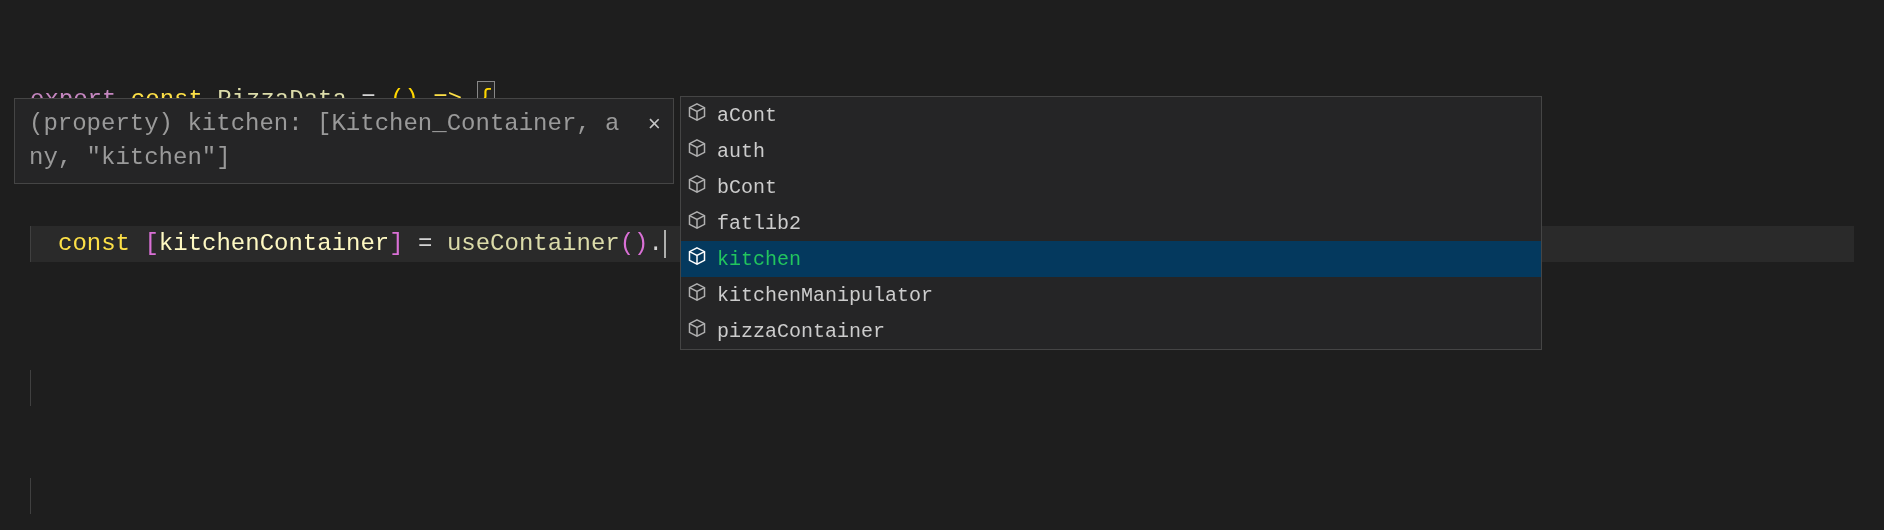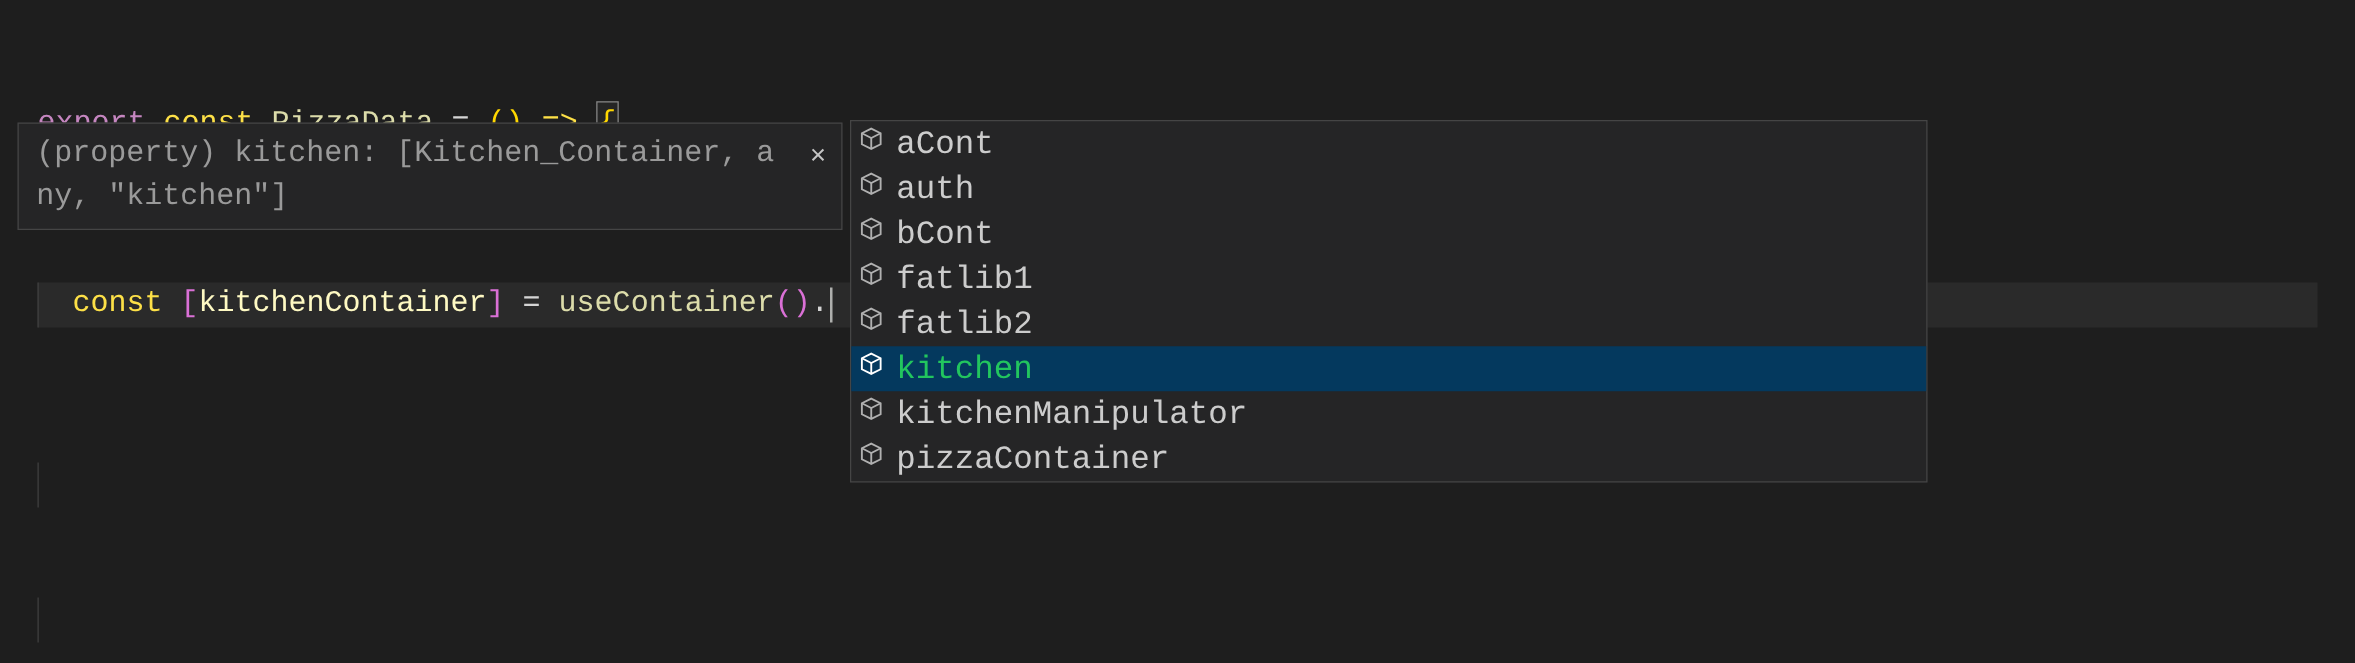--- a/index.html
+++ b/index.html
@@ -88,21 +88,21 @@
       background: #04395e;
       color: #22c55e;
     }
     .suggest-icon {
       width: 20px;
       height: 20px;
       flex-shrink: 0;
       color: #b0b0b0;
     }
     .suggest-item.selected .suggest-icon { color: #ffffff; }
-    .suggest-label { font-size: 26px; }
+    .suggest-label { font-size: 20px; }
 
     .cursor-caret {
       display: inline-block;
       width: 2px;
       height: 28px;
       background: #aeafad;
       vertical-align: middle;
       margin-left: 1px;
     }
   </style>
@@ -160,28 +160,20 @@
   <path d="M8 7.5 L8 14.5"></path>
 </svg></span>
       <span class="suggest-label">bCont</span>
     </div>
     <div class="suggest-item">
       <span><svg class="suggest-icon" viewBox="0 0 16 16" fill="none" stroke="currentColor" stroke-width="1.2">
   <path d="M8 1.5 L14 4.5 L14 11.5 L8 14.5 L2 11.5 L2 4.5 Z"></path>
   <path d="M2 4.5 L8 7.5 L14 4.5"></path>
   <path d="M8 7.5 L8 14.5"></path>
 </svg></span>
-      <span class="suggest-label">fatlib1</span>
-    </div>
-    <div class="suggest-item">
-      <span><svg class="suggest-icon" viewBox="0 0 16 16" fill="none" stroke="currentColor" stroke-width="1.2">
-  <path d="M8 1.5 L14 4.5 L14 11.5 L8 14.5 L2 11.5 L2 4.5 Z"></path>
-  <path d="M2 4.5 L8 7.5 L14 4.5"></path>
-  <path d="M8 7.5 L8 14.5"></path>
-</svg></span>
       <span class="suggest-label">fatlib2</span>
     </div>
     <div class="suggest-item selected">
       <span><svg class="suggest-icon" viewBox="0 0 16 16" fill="none" stroke="currentColor" stroke-width="1.2">
   <path d="M8 1.5 L14 4.5 L14 11.5 L8 14.5 L2 11.5 L2 4.5 Z"></path>
   <path d="M2 4.5 L8 7.5 L14 4.5"></path>
   <path d="M8 7.5 L8 14.5"></path>
 </svg></span>
       <span class="suggest-label">kitchen</span>
     </div>

